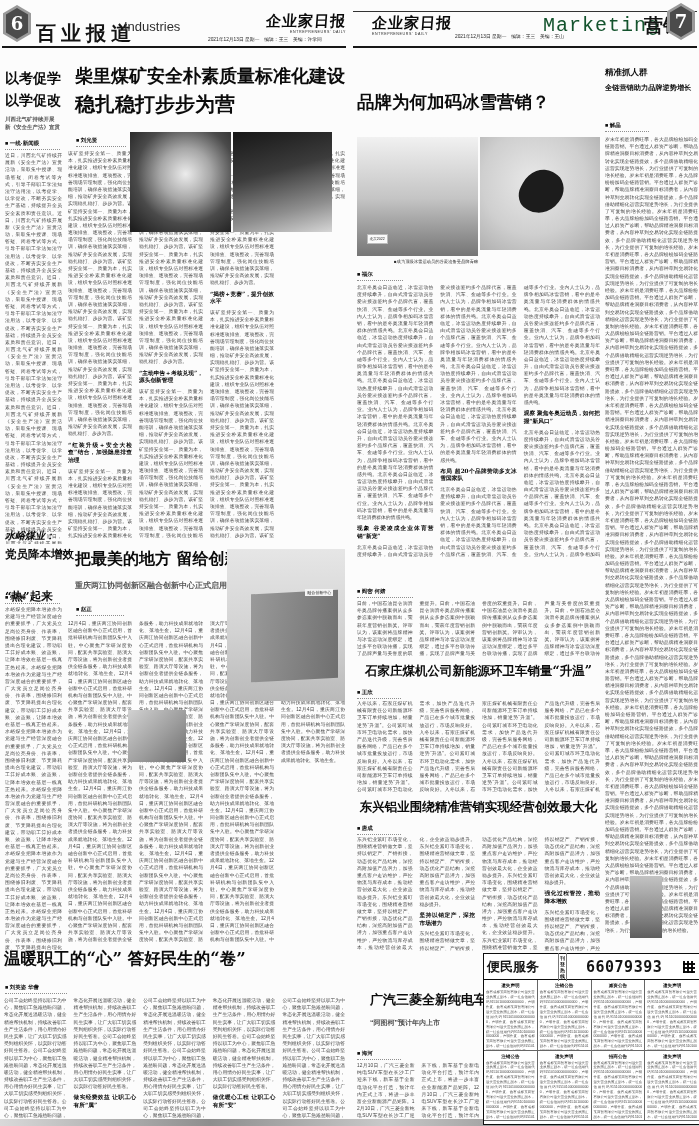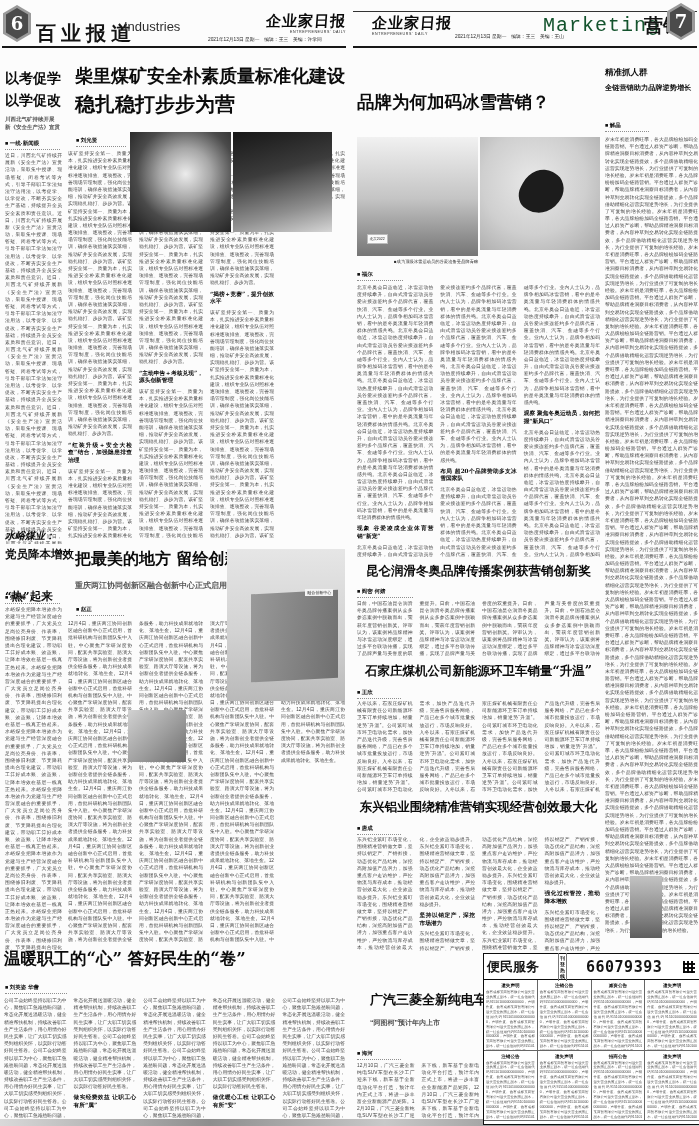--- a/index.html
+++ b/index.html
@@ -152,21 +152,20 @@
     <b class="ih">观察 聚焦冬奥运动员，如何把握“新风口”</b>
     <span>北京冬奥会日益临近，冰雪运动热度持续攀升，自由式滑雪运动员谷爱凌接连签约多个品牌代言，覆盖快消、汽车、金融等多个行业。业内人士认为，品牌争相加码冰雪营销，看中的是冬奥流量与年轻消费群体的情感共鸣。北京冬奥会日益临近，冰雪运动热度持续攀升，自由式滑雪运动员谷爱凌接连签约多个品牌代言，覆盖快消、汽车、金融等多个行业。业内人士认为，品牌争相加码冰雪营销，看中的是冬奥流量与年轻消费群体的情感共鸣。北京冬奥会日益临近，冰雪运动热度持续攀升，自由式滑雪运动员谷爱凌接连签约多个品牌代言，覆盖快消、汽车、金融等多个行业。业内人士认为，品牌争相加码冰雪营销，看中的是冬奥流量与年轻消费群体的情感共鸣。北京冬奥会日益临近，冰雪运动热度持续攀升，自由式滑雪运动员谷爱凌接连签约多个品牌代言，覆盖快消、汽车、金融等多个行业。业内人士认为，品牌争相加码冰雪营销，看中的是冬奥流量与年轻消费群体的情感共鸣。</span>
   </div>
 
   <div class="abs hl" style="left:605px;top:68px;font-size:8.5px;">精准抓人群</div>
   <div class="abs hl" style="left:605px;top:84px;font-size:7.2px;">全链营销助力品牌逆势增长</div>
   <div class="abs kicker" style="left:605px;top:122px;width:44px;">■ 解晶</div>
   <div class="abs bodytext" style="left:605px;top:136px;width:93px;height:812px;z-index:1;">岁末年初是消费旺季，各大品牌纷纷加码全链路营销。平台通过人群资产诊断，帮助品牌精准洞察目标消费者，从内容种草到交易转化实现全链路提效，多个品牌借助精细化运营实现逆势增长，为行业提供了可复制的增长经验。岁末年初是消费旺季，各大品牌纷纷加码全链路营销。平台通过人群资产诊断，帮助品牌精准洞察目标消费者，从内容种草到交易转化实现全链路提效，多个品牌借助精细化运营实现逆势增长，为行业提供了可复制的增长经验。岁末年初是消费旺季，各大品牌纷纷加码全链路营销。平台通过人群资产诊断，帮助品牌精准洞察目标消费者，从内容种草到交易转化实现全链路提效，多个品牌借助精细化运营实现逆势增长，为行业提供了可复制的增长经验。岁末年初是消费旺季，各大品牌纷纷加码全链路营销。平台通过人群资产诊断，帮助品牌精准洞察目标消费者，从内容种草到交易转化实现全链路提效，多个品牌借助精细化运营实现逆势增长，为行业提供了可复制的增长经验。岁末年初是消费旺季，各大品牌纷纷加码全链路营销。平台通过人群资产诊断，帮助品牌精准洞察目标消费者，从内容种草到交易转化实现全链路提效，多个品牌借助精细化运营实现逆势增长，为行业提供了可复制的增长经验。岁末年初是消费旺季，各大品牌纷纷加码全链路营销。平台通过人群资产诊断，帮助品牌精准洞察目标消费者，从内容种草到交易转化实现全链路提效，多个品牌借助精细化运营实现逆势增长，为行业提供了可复制的增长经验。岁末年初是消费旺季，各大品牌纷纷加码全链路营销。平台通过人群资产诊断，帮助品牌精准洞察目标消费者，从内容种草到交易转化实现全链路提效，多个品牌借助精细化运营实现逆势增长，为行业提供了可复制的增长经验。岁末年初是消费旺季，各大品牌纷纷加码全链路营销。平台通过人群资产诊断，帮助品牌精准洞察目标消费者，从内容种草到交易转化实现全链路提效，多个品牌借助精细化运营实现逆势增长，为行业提供了可复制的增长经验。岁末年初是消费旺季，各大品牌纷纷加码全链路营销。平台通过人群资产诊断，帮助品牌精准洞察目标消费者，从内容种草到交易转化实现全链路提效，多个品牌借助精细化运营实现逆势增长，为行业提供了可复制的增长经验。岁末年初是消费旺季，各大品牌纷纷加码全链路营销。平台通过人群资产诊断，帮助品牌精准洞察目标消费者，从内容种草到交易转化实现全链路提效，多个品牌借助精细化运营实现逆势增长，为行业提供了可复制的增长经验。岁末年初是消费旺季，各大品牌纷纷加码全链路营销。平台通过人群资产诊断，帮助品牌精准洞察目标消费者，从内容种草到交易转化实现全链路提效，多个品牌借助精细化运营实现逆势增长，为行业提供了可复制的增长经验。岁末年初是消费旺季，各大品牌纷纷加码全链路营销。平台通过人群资产诊断，帮助品牌精准洞察目标消费者，从内容种草到交易转化实现全链路提效，多个品牌借助精细化运营实现逆势增长，为行业提供了可复制的增长经验。岁末年初是消费旺季，各大品牌纷纷加码全链路营销。平台通过人群资产诊断，帮助品牌精准洞察目标消费者，从内容种草到交易转化实现全链路提效，多个品牌借助精细化运营实现逆势增长，为行业提供了可复制的增长经验。岁末年初是消费旺季，各大品牌纷纷加码全链路营销。平台通过人群资产诊断，帮助品牌精准洞察目标消费者，从内容种草到交易转化实现全链路提效，多个品牌借助精细化运营实现逆势增长，为行业提供了可复制的增长经验。岁末年初是消费旺季，各大品牌纷纷加码全链路营销。平台通过人群资产诊断，帮助品牌精准洞察目标消费者，从内容种草到交易转化实现全链路提效，多个品牌借助精细化运营实现逆势增长，为行业提供了可复制的增长经验。岁末年初是消费旺季，各大品牌纷纷加码全链路营销。平台通过人群资产诊断，帮助品牌精准洞察目标消费者，从内容种草到交易转化实现全链路提效，多个品牌借助精细化运营实现逆势增长，为行业提供了可复制的增长经验。岁末年初是消费旺季，各大品牌纷纷加码全链路营销。平台通过人群资产诊断，帮助品牌精准洞察目标消费者，从内容种草到交易转化实现全链路提效，多个品牌借助精细化运营实现逆势增长，为行业提供了可复制的增长经验。岁末年初是消费旺季，各大品牌纷纷加码全链路营销。平台通过人群资产诊断，帮助品牌精准洞察目标消费者，从内容种草到交易转化实现全链路提效，多个品牌借助精细化运营实现逆势增长，为行业提供了可复制的增长经验。岁末年初是消费旺季，各大品牌纷纷加码全链路营销。平台通过人群资产诊断，帮助品牌精准洞察目标消费者，从内容种草到交易转化实现全链路提效，多个品牌借助精细化运营实现逆势增长，为行业提供了可复制的增长经验。岁末年初是消费旺季，各大品牌纷纷加码全链路营销。平台通过人群资产诊断，帮助品牌精准洞察目标消费者，从内容种草到交易转化实现全链路提效，多个品牌借助精细化运营实现逆势增长，为行业提供了可复制的增长经验。岁末年初是消费旺季，各大品牌纷纷加码全链路营销。平台通过人群资产诊断，帮助品牌精准洞察目标消费者，从内容种草到交易转化实现全链路提效，多个品牌借助精细化运营实现逆势增长，为行业提供了可复制的增长经验。</div>
   <div class="abs photo ph-portrait" style="left:630px;top:876px;width:32px;height:62px;"></div>
 
-  <div class="abs hl" style="left:357px;top:564px;width:243px;text-align:center;font-size:12.5px;">昆仑润滑冬奥品牌传播案例获营销创新奖</div>
   <div class="abs kicker" style="left:357px;top:588px;width:56px;">■ 阎密 何婧</div>
   <div class="abs bodytext cols4" style="left:357px;top:600px;width:243px;height:60px;">日前，中国石油昆仑润滑冬奥品牌传播案例从众多参选案例中脱颖而出，荣获年度营销创新奖。评审认为，该案例将品牌精神与冰雪运动深度绑定，通过多平台联动传播，实现了品牌声量与美誉度的双重提升。日前，中国石油昆仑润滑冬奥品牌传播案例从众多参选案例中脱颖而出，荣获年度营销创新奖。评审认为，该案例将品牌精神与冰雪运动深度绑定，通过多平台联动传播，实现了品牌声量与美誉度的双重提升。日前，中国石油昆仑润滑冬奥品牌传播案例从众多参选案例中脱颖而出，荣获年度营销创新奖。评审认为，该案例将品牌精神与冰雪运动深度绑定，通过多平台联动传播，实现了品牌声量与美誉度的双重提升。日前，中国石油昆仑润滑冬奥品牌传播案例从众多参选案例中脱颖而出，荣获年度营销创新奖。评审认为，该案例将品牌精神与冰雪运动深度绑定，通过多平台联动传播，实现了品牌声量与美誉度的双重提升。日前，中国石油昆仑润滑冬奥品牌传播案例从众多参选案例中脱颖而出，荣获年度营销创新奖。评审认为，该案例将品牌精神与冰雪运动深度绑定，通过多平台联动传播，实现了品牌声量与美誉度的双重提升。</div>
 
   <div class="abs hl" style="left:357px;top:664px;width:243px;text-align:center;font-size:12.5px;">石家庄煤机公司新能源环卫车销量“升温”</div>
   <div class="abs kicker" style="left:357px;top:689px;width:44px;">■ 王欣</div>
   <div class="abs bodytext cols4" style="left:357px;top:700px;width:243px;height:97px;">入冬以来，石家庄煤矿机械有限责任公司新能源环卫车订单持续增加，销量逆势“升温”。公司紧盯城市环卫电动化需求，加快产品迭代升级，完善售后服务网络，产品已在多个城市批量投放运行，市场反响良好。入冬以来，石家庄煤矿机械有限责任公司新能源环卫车订单持续增加，销量逆势“升温”。公司紧盯城市环卫电动化需求，加快产品迭代升级，完善售后服务网络，产品已在多个城市批量投放运行，市场反响良好。入冬以来，石家庄煤矿机械有限责任公司新能源环卫车订单持续增加，销量逆势“升温”。公司紧盯城市环卫电动化需求，加快产品迭代升级，完善售后服务网络，产品已在多个城市批量投放运行，市场反响良好。入冬以来，石家庄煤矿机械有限责任公司新能源环卫车订单持续增加，销量逆势“升温”。公司紧盯城市环卫电动化需求，加快产品迭代升级，完善售后服务网络，产品已在多个城市批量投放运行，市场反响良好。入冬以来，石家庄煤矿机械有限责任公司新能源环卫车订单持续增加，销量逆势“升温”。公司紧盯城市环卫电动化需求，加快产品迭代升级，完善售后服务网络，产品已在多个城市批量投放运行，市场反响良好。入冬以来，石家庄煤矿机械有限责任公司新能源环卫车订单持续增加，销量逆势“升温”。公司紧盯城市环卫电动化需求，加快产品迭代升级，完善售后服务网络，产品已在多个城市批量投放运行，市场反响良好。入冬以来，石家庄煤矿机械有限责任公司新能源环卫车订单持续增加，销量逆势“升温”。公司紧盯城市环卫电动化需求，加快产品迭代升级，完善售后服务网络，产品已在多个城市批量投放运行，市场反响良好。</div>
 
   <div class="abs hl" style="left:357px;top:800px;width:243px;text-align:center;font-size:12.5px;">东兴铝业围绕精准营销实现经营创效最大化</div>
   <div class="abs kicker" style="left:357px;top:825px;width:44px;">■ 唐成</div>
   <div class="abs bodytext cols4" style="left:357px;top:836px;width:243px;height:122px;">

